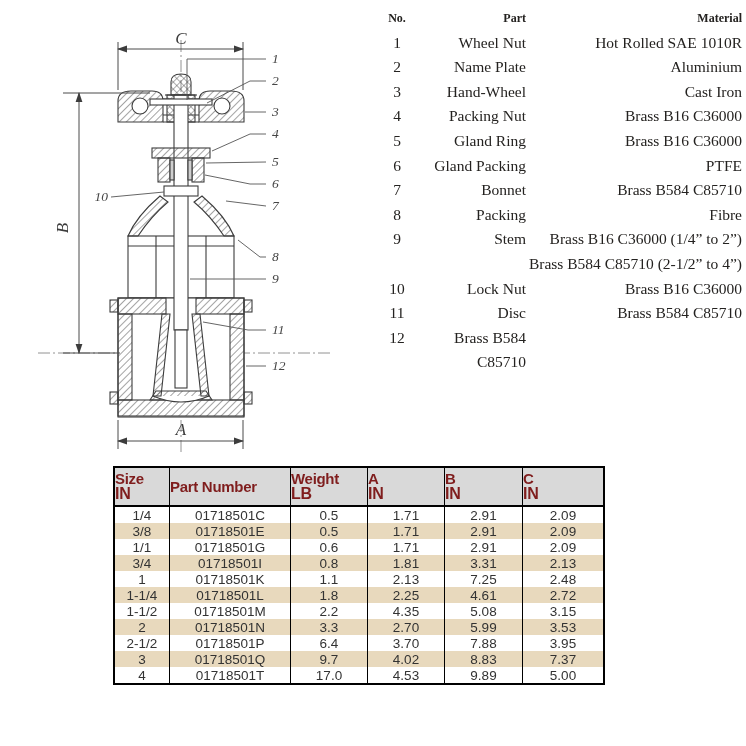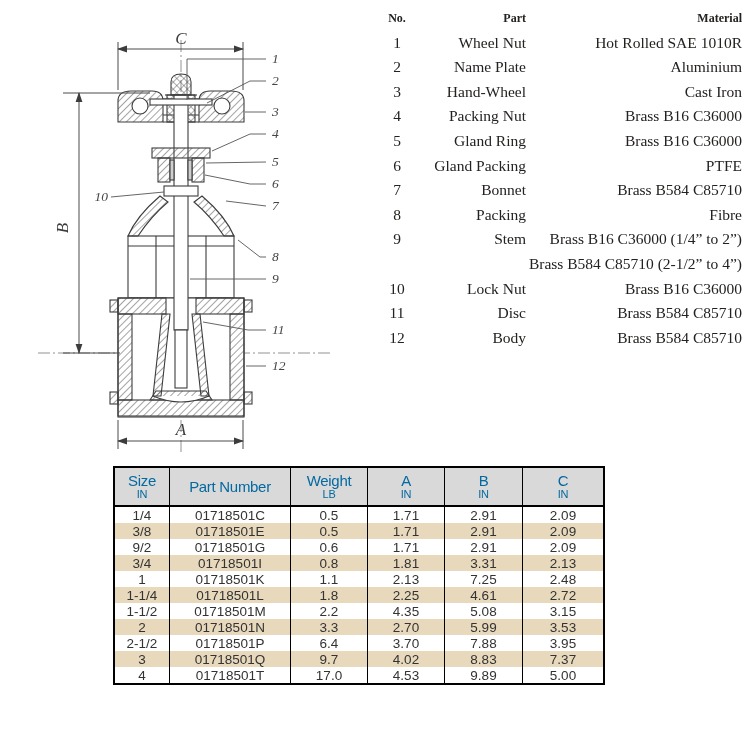--- a/index.html
+++ b/index.html
@@ -19,24 +19,24 @@
   .p-row{display:grid;grid-template-columns:42px 108px 1fr;line-height:24.6px;font-size:15.5px;}
   .p-row.p-head{font-weight:bold;font-size:12px;}
   .p-no{text-align:center;}
   .p-part,.p-mat{text-align:right;}
 
   
   .spec{position:absolute;left:113px;top:466px;width:492px;border:2px solid #000;
         font-family:"Liberation Sans",sans-serif;box-sizing:border-box;background:#fff;}
   .s-row{display:grid;grid-template-columns:55px 121px 77px 77px 78px 80px;}
   .s-head{background:#d9d9d9;border-bottom:2.5px solid #000;}
-  .s-head .cell{height:37px;display:flex;flex-direction:column;align-items:center;justify-content:center;
-                font-weight:normal;color:#0369a1;line-height:1.02;letter-spacing:-0.3px;}
+  .s-head .cell{height:37px;display:flex;flex-direction:column;align-items:flex-start;justify-content:center;
+                font-weight:bold;color:#7f1d1d;line-height:1.02;letter-spacing:-0.3px;}
   .s-head .lbl{font-size:15px;}
-  .s-head .unit{font-size:11px;}
+  .s-head .unit{font-size:16px;}
   .s-body .s-row{height:16px;}
   .s-body .s-row:nth-child(even){background:#e8d9bd;}
   .cell{border-right:1.5px solid #000;display:flex;align-items:center;justify-content:center;
         font-size:13.5px;color:#333;}
   .s-row .cell:last-child{border-right:none;}
 </style>
 </head>
 <body>
 
 <div class="diagram-wrap">
@@ -233,21 +233,20 @@
       <div class="p-part">Lock Nut</div>
       <div class="p-mat">Brass B16 C36000</div>
     </div>
       <div class="p-row">
       <div class="p-no">11</div>
       <div class="p-part">Disc</div>
       <div class="p-mat">Brass B584 C85710</div>
     </div>
       <div class="p-row">
       <div class="p-no">12</div>
-      <div class="p-part">Body</div>
       <div class="p-mat">Brass B584 C85710</div>
     </div>
     </div>
 </div>
 
 <div class="spec">
   <div class="s-row s-head">
     <div class="cell">
       <span class="lbl">Size</span>
       <span class="unit">IN</span>
@@ -285,21 +284,21 @@
     </div>
       <div class="s-row">
       <div class="cell">3/8</div>
       <div class="cell">01718501E</div>
       <div class="cell">0.5</div>
       <div class="cell">1.71</div>
       <div class="cell">2.91</div>
       <div class="cell">2.09</div>
     </div>
       <div class="s-row">
-      <div class="cell">9/2</div>
+      <div class="cell">1/1</div>
       <div class="cell">01718501G</div>
       <div class="cell">0.6</div>
       <div class="cell">1.71</div>
       <div class="cell">2.91</div>
       <div class="cell">2.09</div>
     </div>
       <div class="s-row">
       <div class="cell">3/4</div>
       <div class="cell">01718501I</div>
       <div class="cell">0.8</div>

